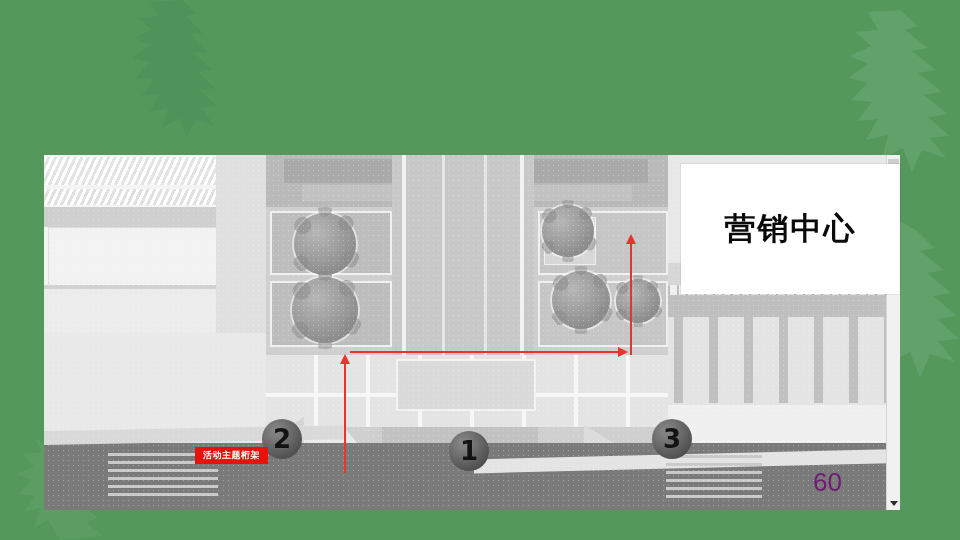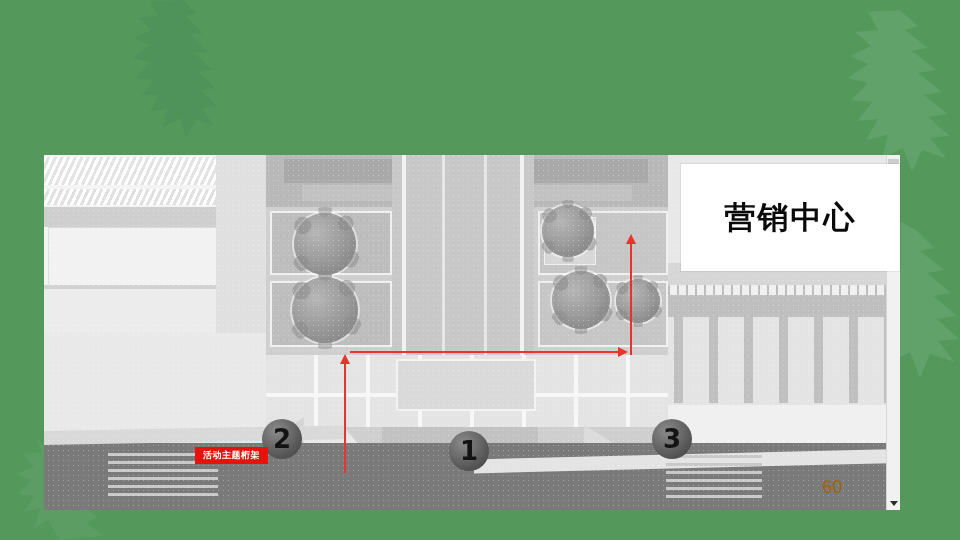--- a/index.html
+++ b/index.html
@@ -142,42 +142,42 @@
     white-space: nowrap;
     font-family: "DejaVu Sans", "Liberation Sans", sans-serif;
   }
 
   
   .white-box {
     position: absolute;
     left: 681px;
     top: 164px;
     width: 219px;
-    height: 107px;
+    height: 130px;
     background: #ffffff;
     display: flex;
     align-items: center;
     justify-content: center;
     box-shadow: 0 0 0 1px rgba(0,0,0,0.06);
   }
   .white-box-text {
     font-family: "DejaVu Serif", "Liberation Serif", serif;
     font-size: 31px;
     font-weight: bold;
     color: #0a0a0a;
     letter-spacing: 2px;
   }
 
   
   .page-num {
     position: absolute;
     right: 58px;
     bottom: 12px;
-    font-size: 18px;
-    color: #a16207;
+    font-size: 26px;
+    color: #701a75;
     font-family: "Liberation Sans", sans-serif;
   }
 
   
   .scrollbar {
     position: absolute;
     right: 0;
     top: 0;
     width: 13px;
     height: 100%;

